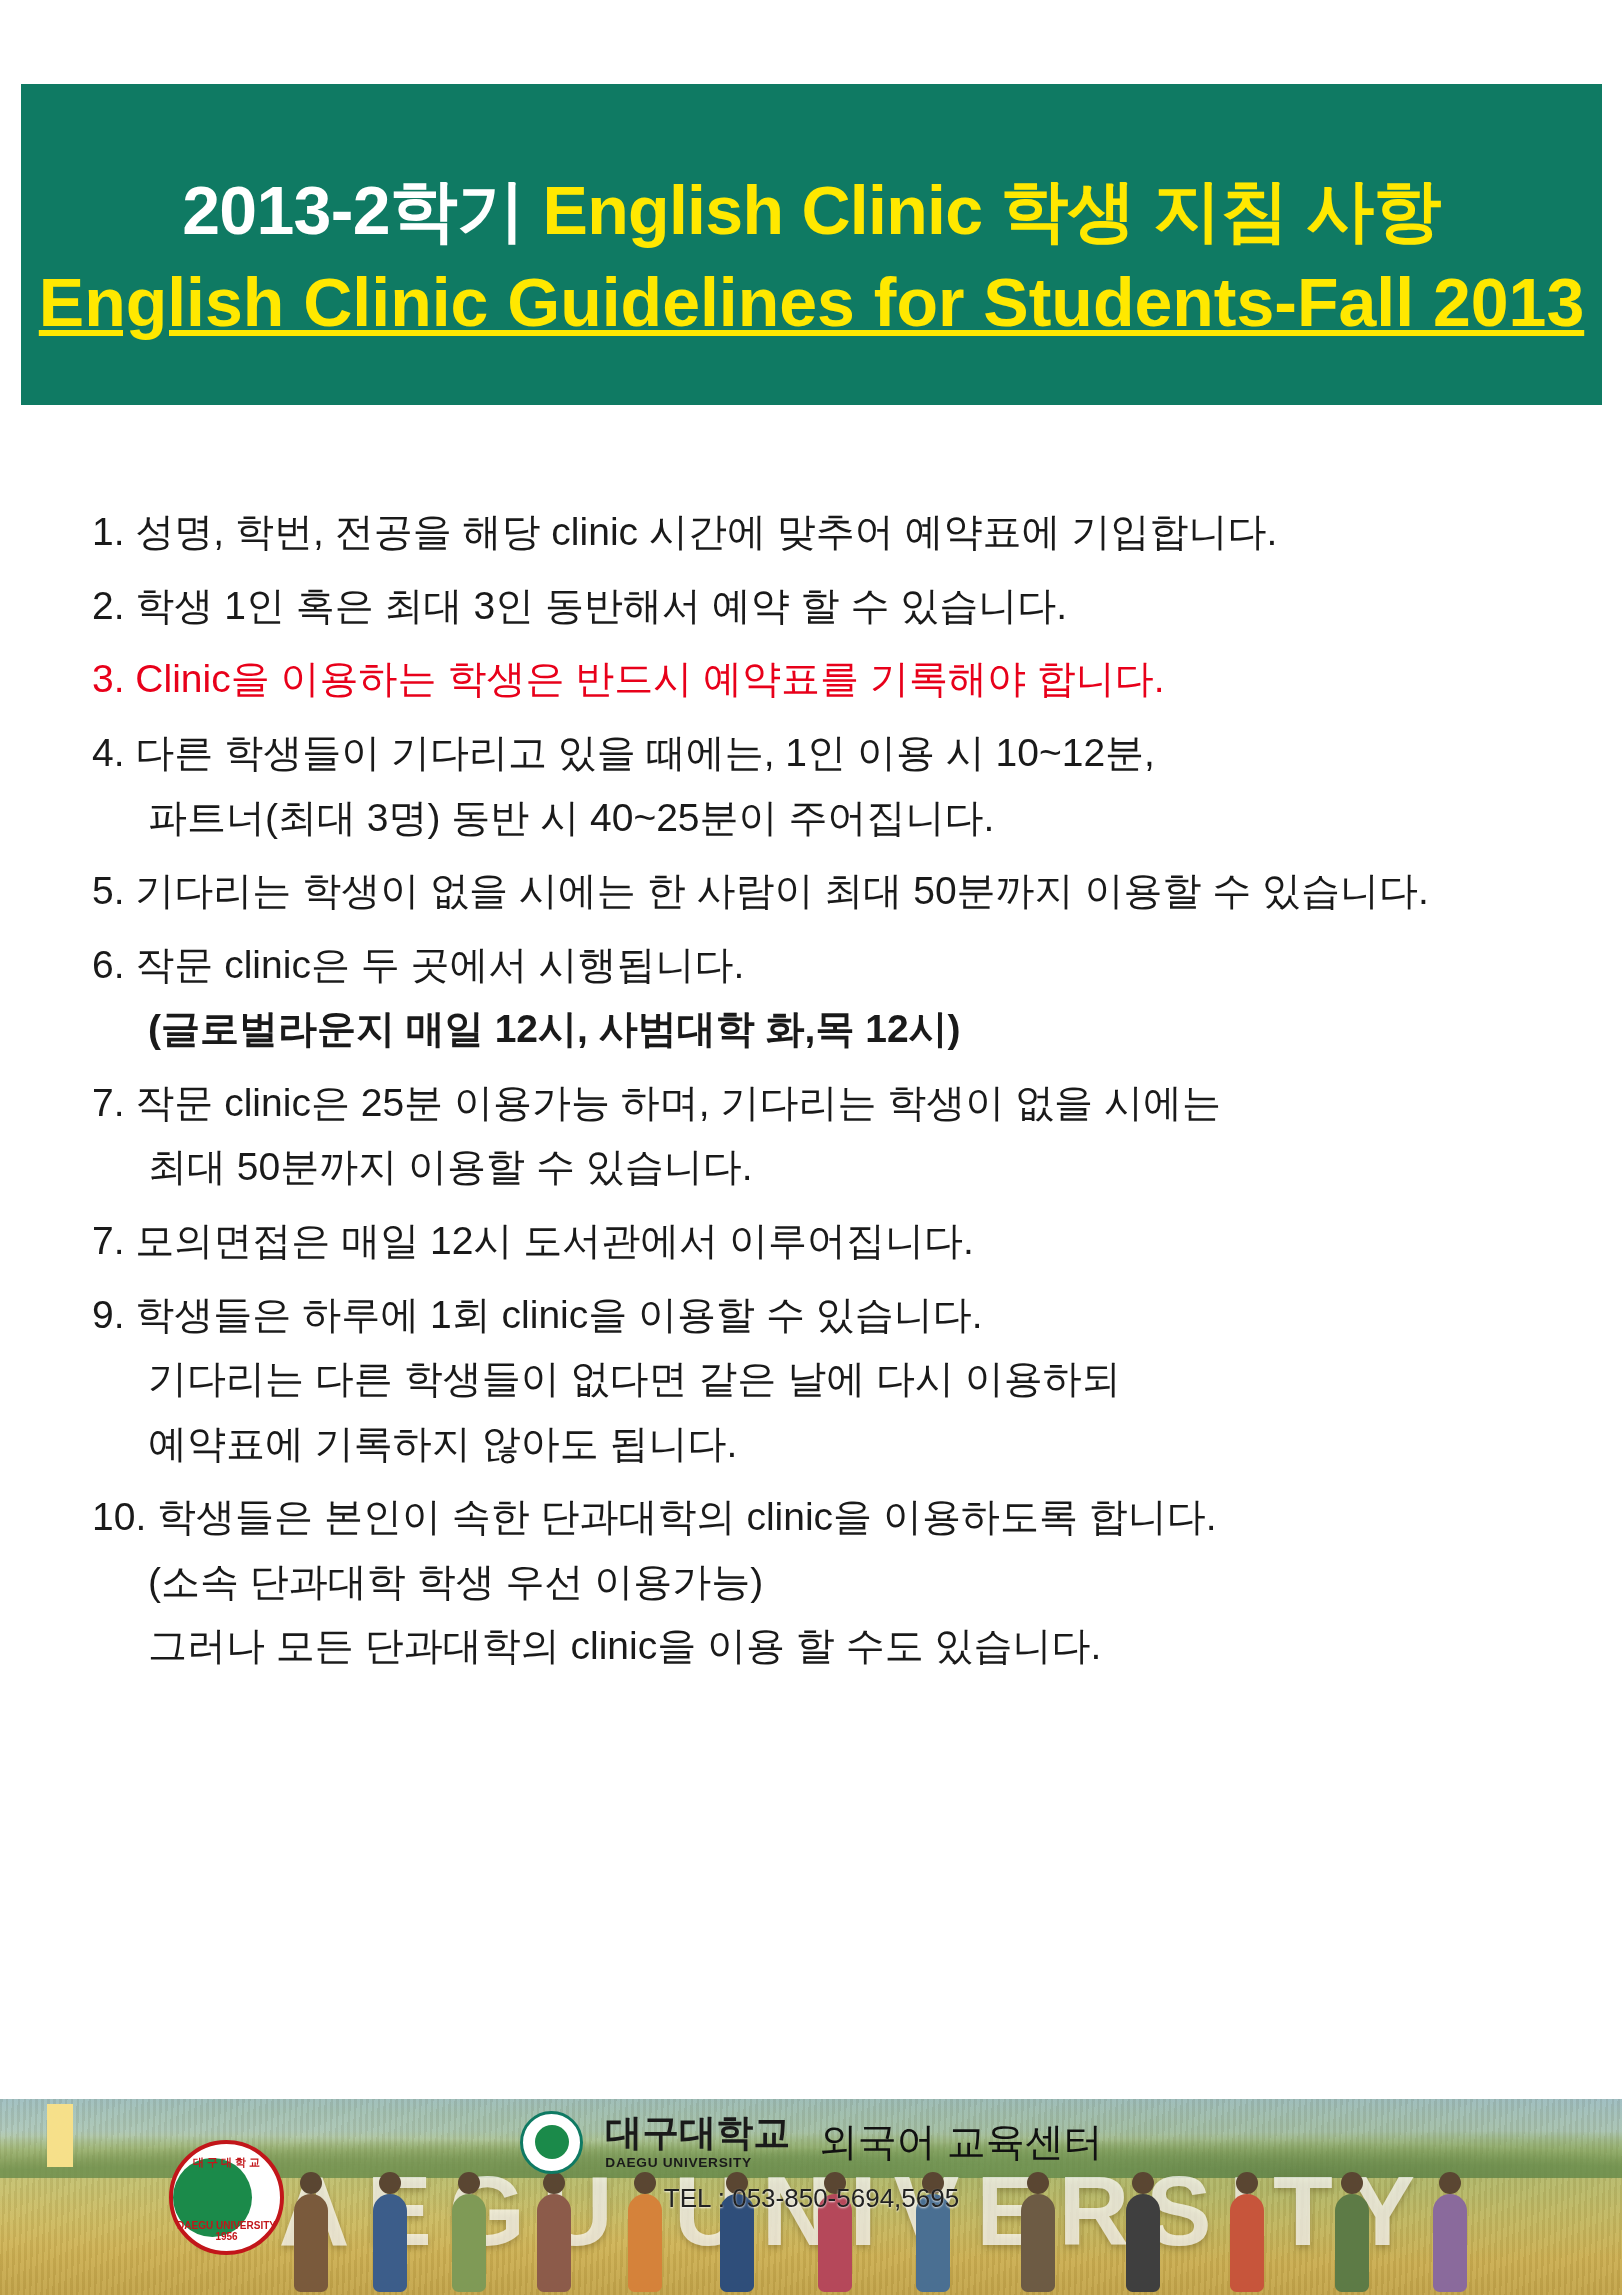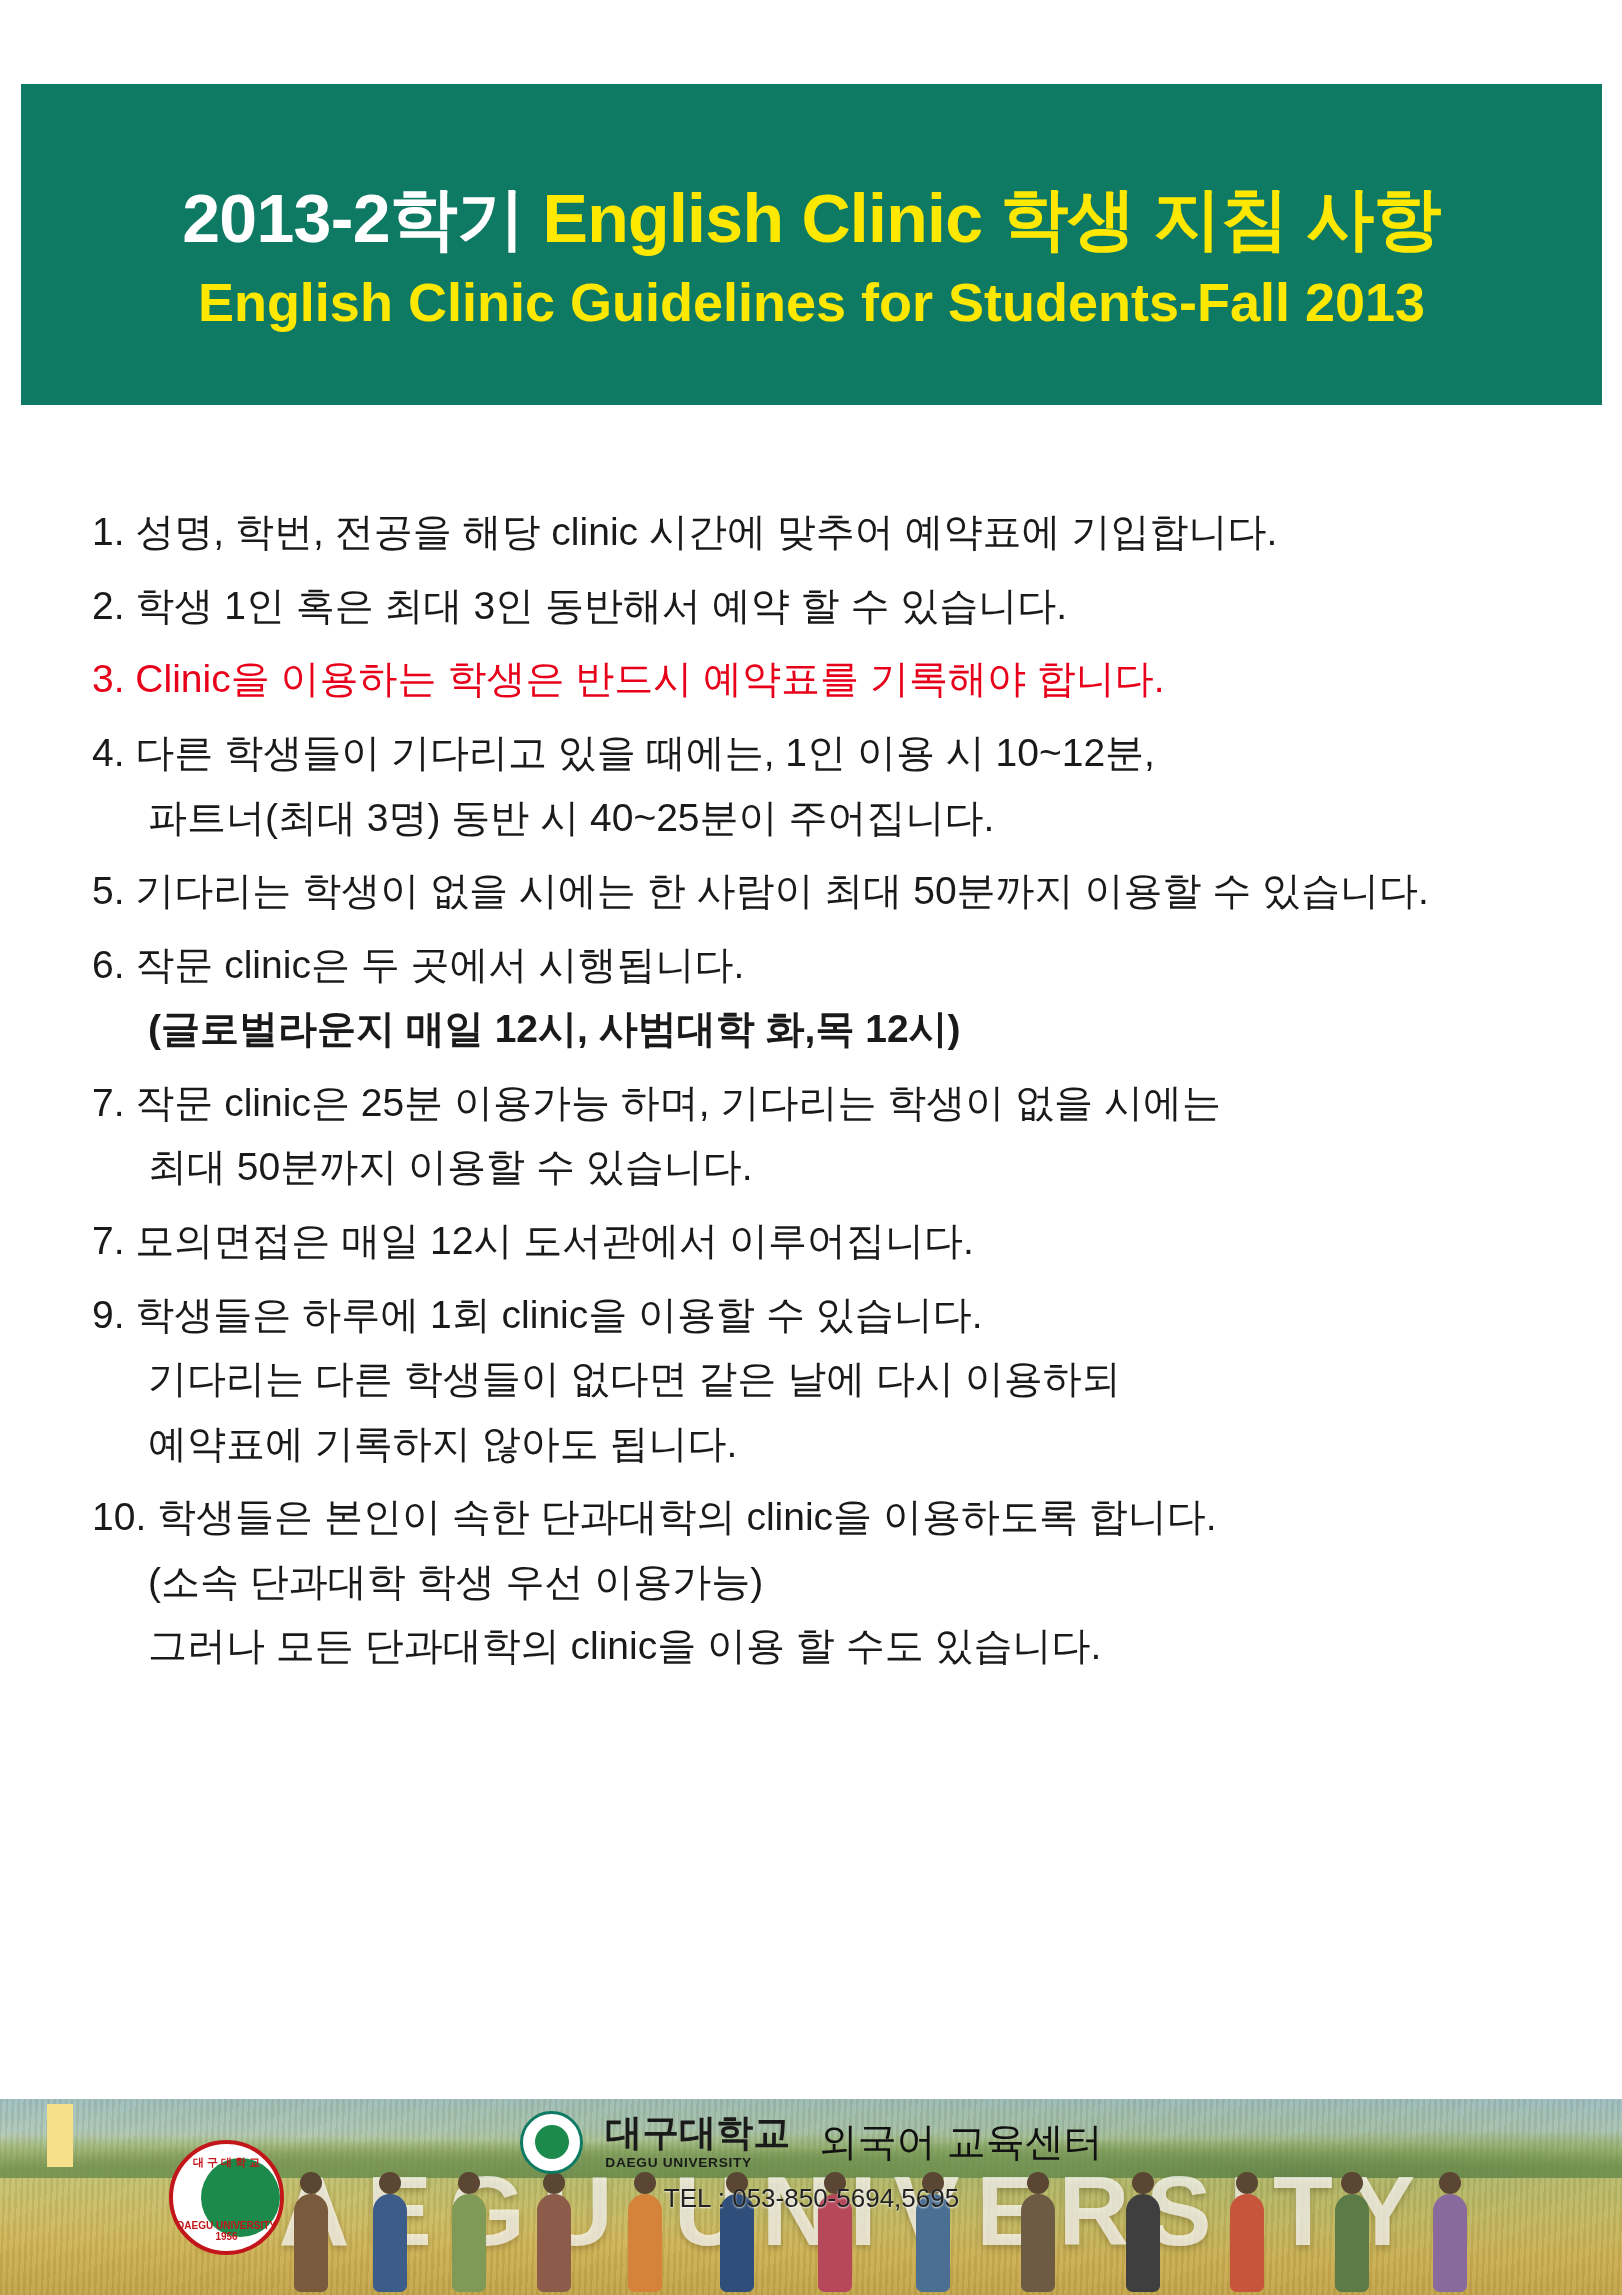--- a/index.html
+++ b/index.html
@@ -35,26 +35,27 @@
     font-weight: bold;
     line-height: 1.18;
     color: #ffffff;
     white-space: nowrap;
     letter-spacing: -0.7px;
   }
   .header-title-main .hl {
     color: #ffe800;
   }
   .header-title-sub {
-    font-size: 54px;
+    font-size: 68px;
     font-weight: bold;
     color: #ffe800;
     line-height: 1.2;
     margin-top: 11.8px;
     white-space: nowrap;
+    text-decoration: underline;
   }
 
   
   .content {
     position: absolute;
     left: 92px;
     top: 504px;
     width: 1459px;
   }
   .item {
@@ -227,21 +228,21 @@
     top: 41px;
     width: 115px;
     height: 115px;
     border-radius: 50%;
     background: #ffffff;
     border: 4.6px solid #c2161a;
     box-sizing: border-box;
     z-index: 6;
     display: flex;
     align-items: center;
-    justify-content: flex-end;
+    justify-content: flex-start;
   }
   .seal-inner {
     width: 79px;
     height: 79px;
     border-radius: 50%;
     background: #1b8a4a;
   }
   .seal-top-text, .seal-bottom-text {
     position: absolute;
     left: 0; width: 100%;

